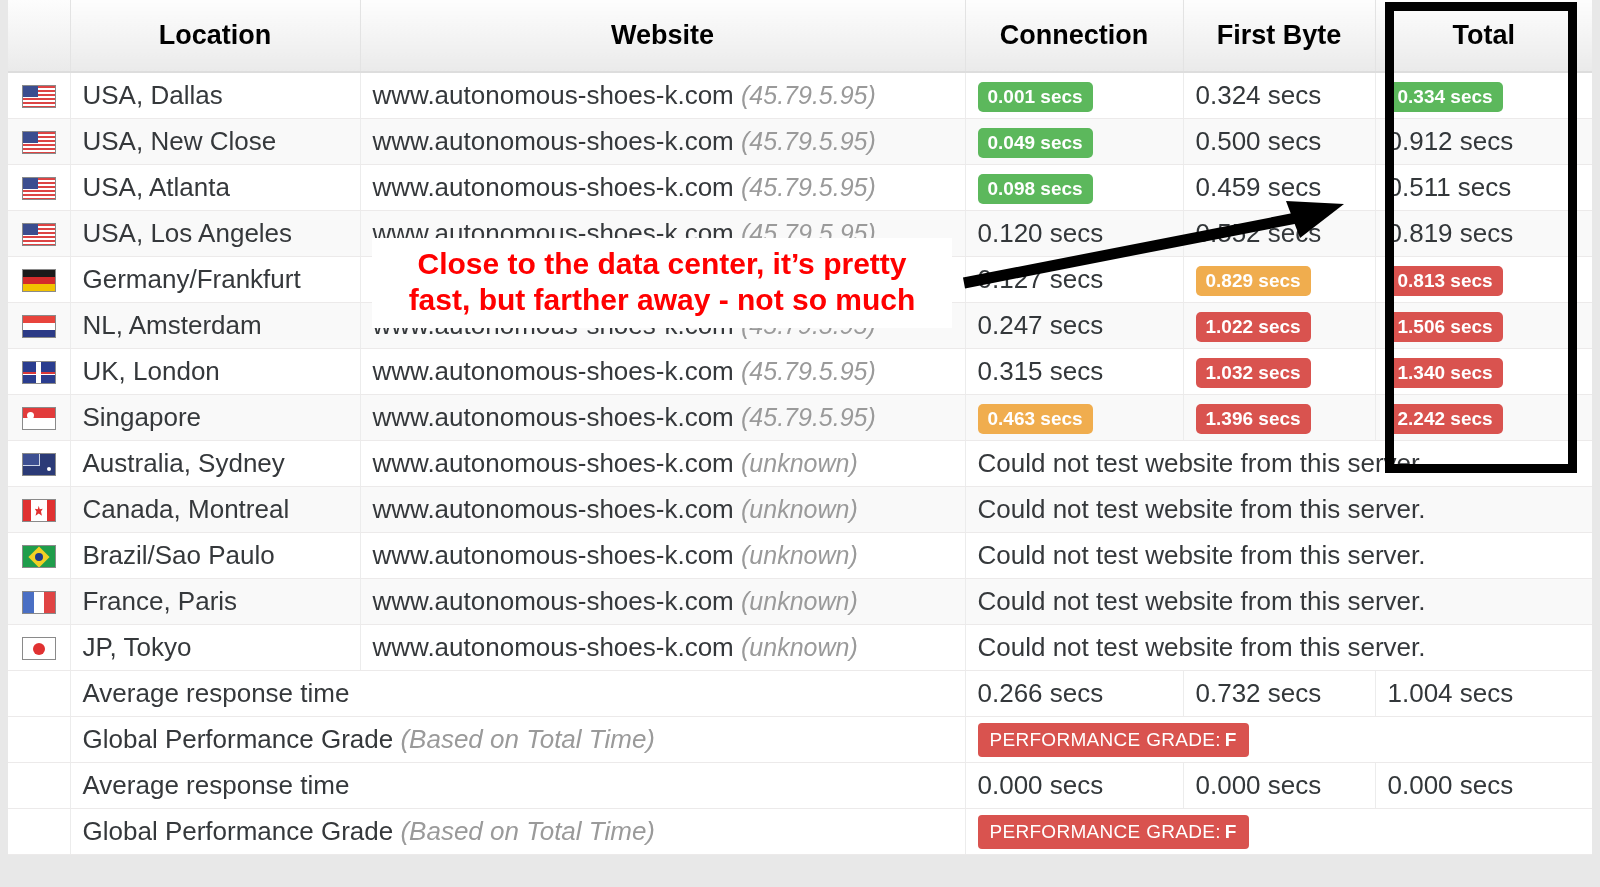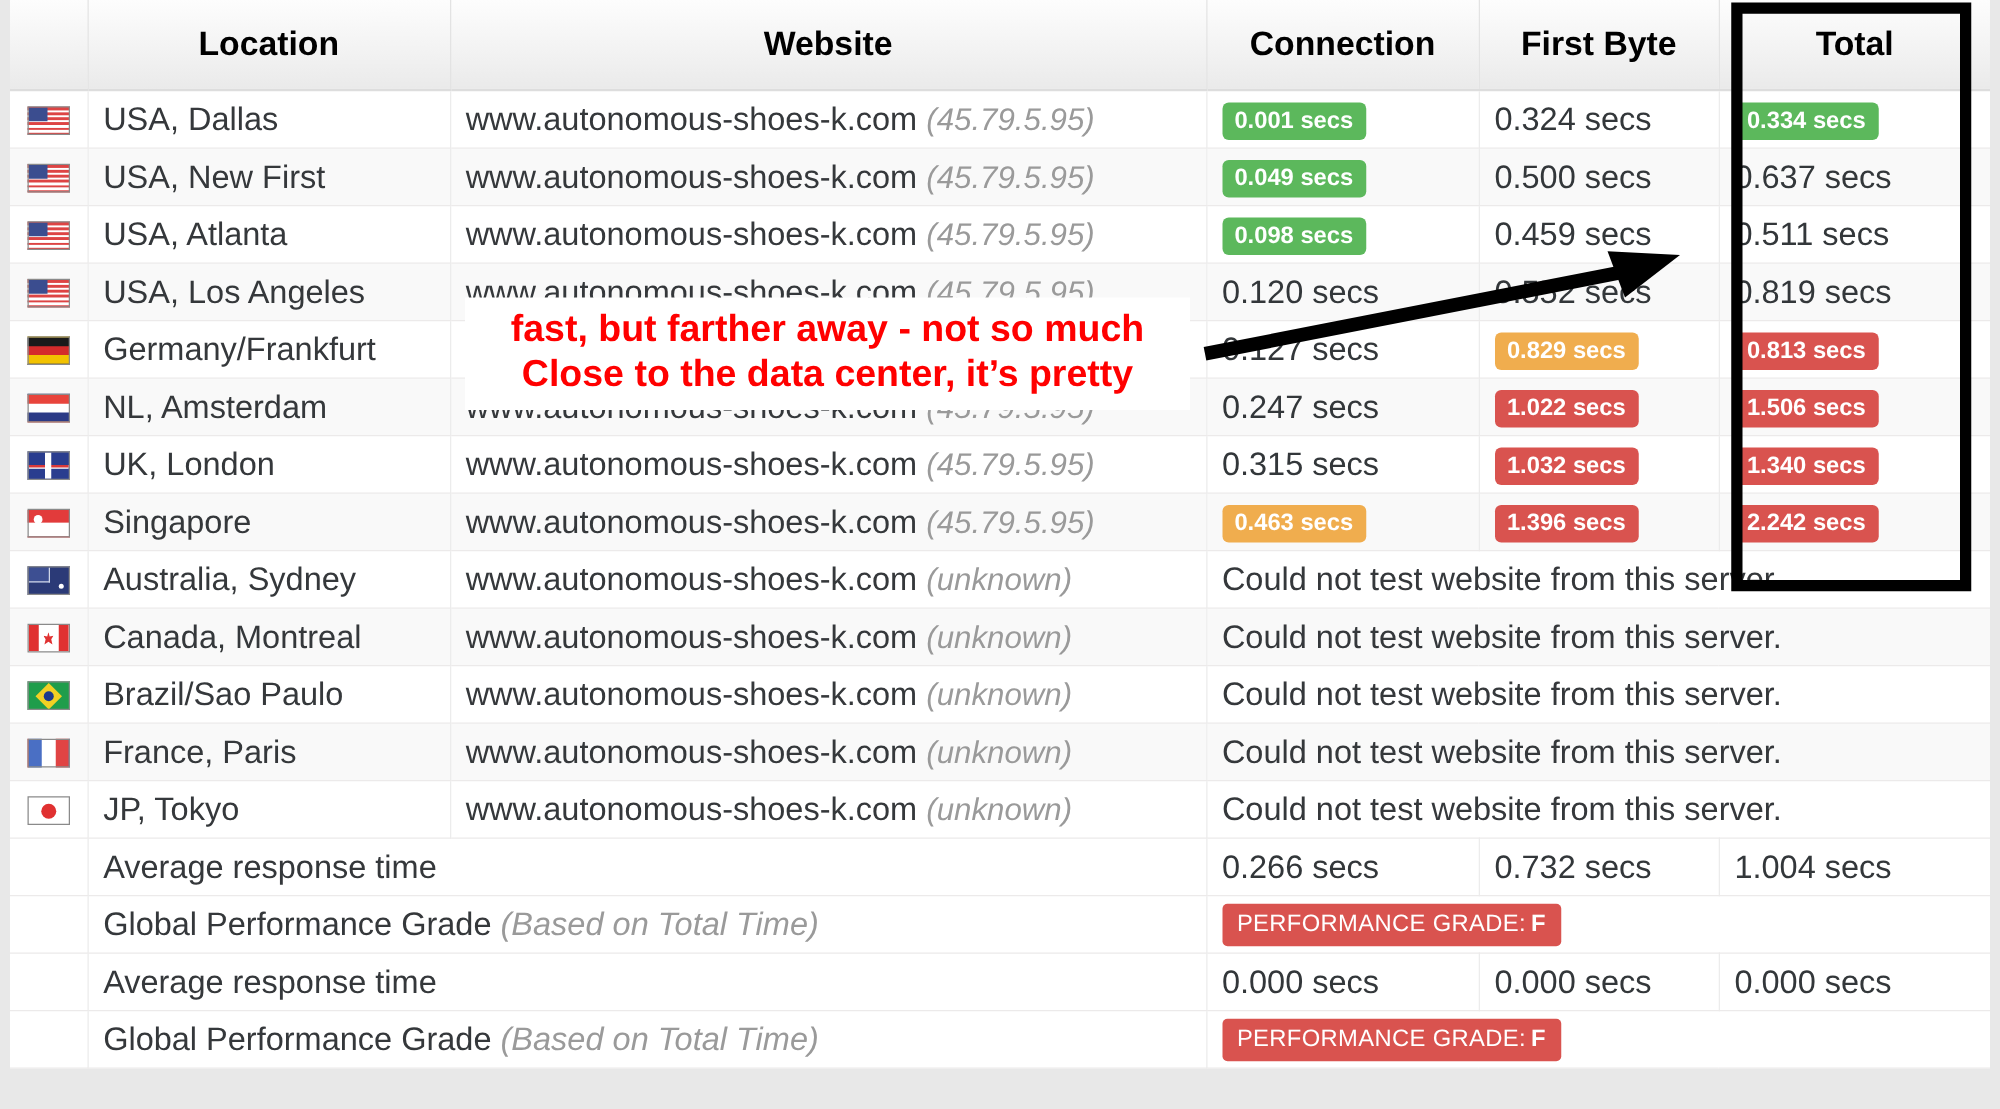--- a/index.html
+++ b/index.html
@@ -384,25 +384,25 @@
           <tr class="">
             <td class="cell-flag"><span class="flag us"><i></i></span></td>
             <td class="loc-cell">USA, Dallas</td>
             <td class="site-cell"><span>www.autonomous-shoes-k.com</span> <span class="site-ip">(45.79.5.95)</span></td>
             <td><span class="badge green">0.001 secs</span></td>
             <td><span class="num-cell">0.324 secs</span></td>
             <td><span class="badge green">0.334 secs</span></td>
           </tr>
           <tr class="alt">
             <td class="cell-flag"><span class="flag us"><i></i></span></td>
-            <td class="loc-cell">USA, New First</td>
+            <td class="loc-cell">USA, New Close</td>
             <td class="site-cell"><span>www.autonomous-shoes-k.com</span> <span class="site-ip">(45.79.5.95)</span></td>
             <td><span class="badge green">0.049 secs</span></td>
             <td><span class="num-cell">0.500 secs</span></td>
-            <td><span class="num-cell">0.637 secs</span></td>
+            <td><span class="num-cell">0.912 secs</span></td>
           </tr>
           <tr class="">
             <td class="cell-flag"><span class="flag us"><i></i></span></td>
             <td class="loc-cell">USA, Atlanta</td>
             <td class="site-cell"><span>www.autonomous-shoes-k.com</span> <span class="site-ip">(45.79.5.95)</span></td>
             <td><span class="badge green">0.098 secs</span></td>
             <td><span class="num-cell">0.459 secs</span></td>
             <td><span class="num-cell">0.511 secs</span></td>
           </tr>
           <tr class="alt">
@@ -501,22 +501,22 @@
           </tr>
         </tbody>
     </table>
   </div>
 
   <div class="table-left-gutter"></div>
   <div class="table-right-gutter"></div>
   <div class="page-bottom-strip"></div>
 
   <div class="annotation">
+    <span class="ln">Close to the data center, it’s pretty</span>
     <span class="ln">fast, but farther away - not so much</span>
-    <span class="ln">Close to the data center, it’s pretty</span>
   </div>
 
   <div class="highlight-box"></div>
 
   <svg class="arrow-svg" viewBox="0 0 420 130">
     <line x1="24" y1="98" x2="382" y2="28" stroke="#000000" stroke-width="11"></line>
     <polygon points="404,19 346,16 360,53" fill="#000000"></polygon>
   </svg>
 
 </div>

